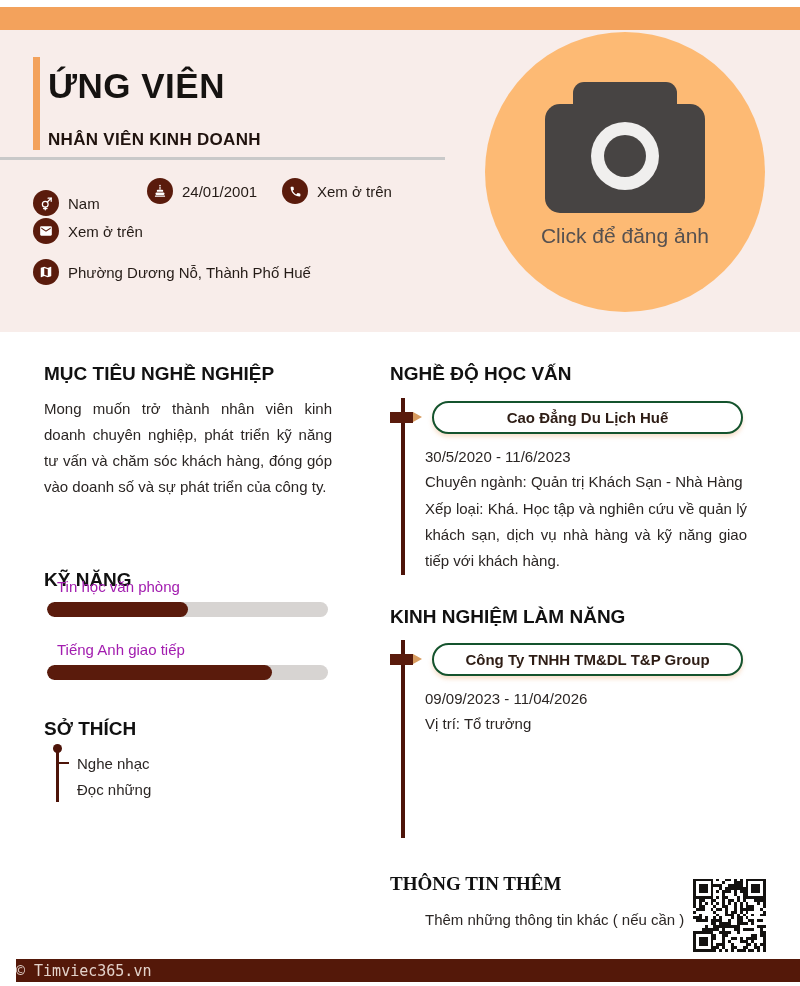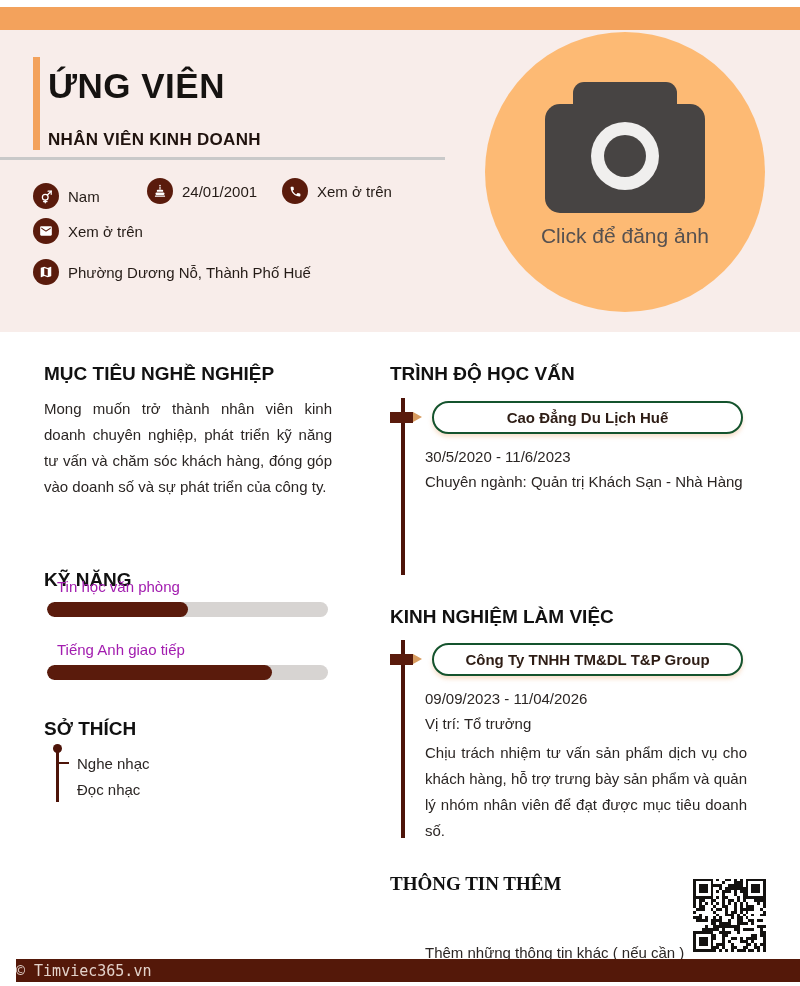--- a/index.html
+++ b/index.html
@@ -11,21 +11,21 @@
   .topbar { position:absolute; top:7px; left:0; width:800px; height:23px; background:#f3a25c; }
 
   
   .header { position:absolute; top:30px; left:0; width:800px; height:302px; background:#f8edea; }
   .accent-bar { position:absolute; left:33px; top:27px; width:7px; height:93px; background:#f3a25c; }
   .cv-name { position:absolute; left:48px; top:36px; font-size:35px; font-weight:700; color:#161311; letter-spacing:.5px; }
   .cv-title { position:absolute; left:48px; top:100px; font-size:17px; font-weight:700; color:#20130e; letter-spacing:.3px; }
   .header-divider { position:absolute; left:0; top:127px; width:445px; height:3px; background:#c9c9c9; }
 
   .contact-item { position:absolute; display:flex; align-items:center; gap:9px; }
-  .ci-1 { left:33px;  top:153px;justify-content:flex-end; } .ci-2 { left:147px; top:148px; }
+  .ci-1 { left:33px;  top:160px;justify-content:flex-end; } .ci-2 { left:147px; top:148px; }
   .ci-3 { left:282px; top:148px; } .ci-4 { left:33px;  top:188px; }
   .ci-5 { left:33px;  top:229px; }
   .icon-circle { width:26px; height:26px; border-radius:50%; background:#5a1b0c; display:flex; align-items:center; justify-content:center; flex:0 0 26px; }
   .icon-circle svg { display:block; }
   .contact-text { font-size:15px; color:#241b16; white-space:nowrap; }
 
   
   .photo-circle { position:absolute; left:485px; top:2px; width:280px; height:280px; border-radius:50%; background:#fdba74; cursor:pointer; }
   .camera { position:absolute; left:60px; top:50px; width:160px; height:131px; }
   .photo-text { position:absolute; left:0; top:192px; width:280px; text-align:center; font-size:21px; color:#565150; }
@@ -68,21 +68,21 @@
   .pill { position:absolute; left:432px; width:311px; height:33px; background:#ffffff;
     border:2px solid #14532d; border-radius:18px; display:flex; align-items:center; justify-content:center;
     box-shadow:0 3px 4px rgba(232,166,108,.35); font-size:15px; font-weight:700; color:#2e1d15; }
   .pill-edu { top:401px; } .pill-exp { top:643px; }
 
   .rc-line { position:absolute; left:425px; font-size:15px; color:#2b2624; white-space:nowrap; }
   .edu-period { top:448px; } .edu-major { top:473px; }
   .edu-note { position:absolute; left:425px; top:496px; width:322px; }
   .exp-period { top:690px; } .exp-position { top:715px; }
   .exp-detail { position:absolute; left:425px; top:740px; width:322px; }
-  .additional-text { position:absolute; left:425px; top:944px; font-size:15px; color:#2b2624; }
+  .additional-text { position:absolute; left:425px; top:911px; font-size:15px; color:#2b2624; }
 
   .qr { position:absolute; left:693px; top:878px; width:73px; height:74px; background:#ffffff; }
   .qr svg { width:100%; height:100%; display:block; shape-rendering:crispEdges; }
 
   .footer { position:absolute; left:16px; top:959px; width:800px; height:23px; background:#541809;
     display:flex; align-items:center; justify-content:flex-start; padding-right:28px; }
   .footer-text { font-family:"DejaVu Sans Mono","Liberation Mono",monospace; font-size:15px; color:#e3d2ca; }
 </style>
 </head>
 <body>
@@ -173,36 +173,36 @@
   <div class="skill-track st-2">
     <div class="skill-fill" style="width: 80%;"></div>
   </div>
 
   <div class="sec-heading h-hobbies">SỞ THÍCH</div>
   <div class="hobby-dot"></div>
   <div class="hobby-line"></div>
   <div class="hobby-tick"></div>
   <div class="hobby-tick-dot"></div>
   <div class="hobby-item hi-1">Nghe nhạc</div>
-  <div class="hobby-item hi-2">Đọc nhạc</div>
-
-  <div class="sec-heading h-education">TRÌNH ĐỘ HỌC VẤN</div>
+  <div class="hobby-item hi-2">Đọc những</div>
+
+  <div class="sec-heading h-education">NGHỀ ĐỘ HỌC VẤN</div>
   <div class="tl-line tl-edu"></div>
   <div class="tl-marker tm-edu"></div>
   <div class="pill pill-edu">Cao Đẳng Du Lịch Huế</div>
   <div class="rc-line edu-period">30/5/2020 - 11/6/2023</div>
   <div class="rc-line edu-major">Chuyên ngành: Quản trị Khách Sạn - Nhà Hàng</div>
-
-  <div class="sec-heading h-experience">KINH NGHIỆM LÀM VIỆC</div>
+  <div class="para edu-note">Xếp loại: Khá. Học tập và nghiên cứu về quản lý khách sạn, dịch vụ nhà hàng và kỹ năng giao tiếp với khách hàng.</div>
+
+  <div class="sec-heading h-experience">KINH NGHIỆM LÀM NĂNG</div>
   <div class="tl-line tl-exp"></div>
   <div class="tl-marker tm-exp"></div>
   <div class="pill pill-exp">Công Ty TNHH TM&amp;DL T&amp;P Group</div>
   <div class="rc-line exp-period">09/09/2023 - 11/04/2026</div>
   <div class="rc-line exp-position">Vị trí: Tổ trưởng</div>
-  <div class="para exp-detail">Chịu trách nhiệm tư vấn sản phẩm dịch vụ cho khách hàng, hỗ trợ trưng bày sản phẩm và quản lý nhóm nhân viên để đạt được mục tiêu doanh số.</div>
 
   <div class="sec-heading h-additional">THÔNG TIN THÊM</div>
   <div class="additional-text">Thêm những thông tin khác ( nếu cần )</div>
 
   <div class="qr">
       <svg viewBox="0 0 25 25" xmlns="http://www.w3.org/2000/svg">
         <rect x="0" y="0" width="1" height="1" fill="#141210"></rect>
         <rect x="1" y="0" width="1" height="1" fill="#141210"></rect>
         <rect x="2" y="0" width="1" height="1" fill="#141210"></rect>
         <rect x="3" y="0" width="1" height="1" fill="#141210"></rect>

